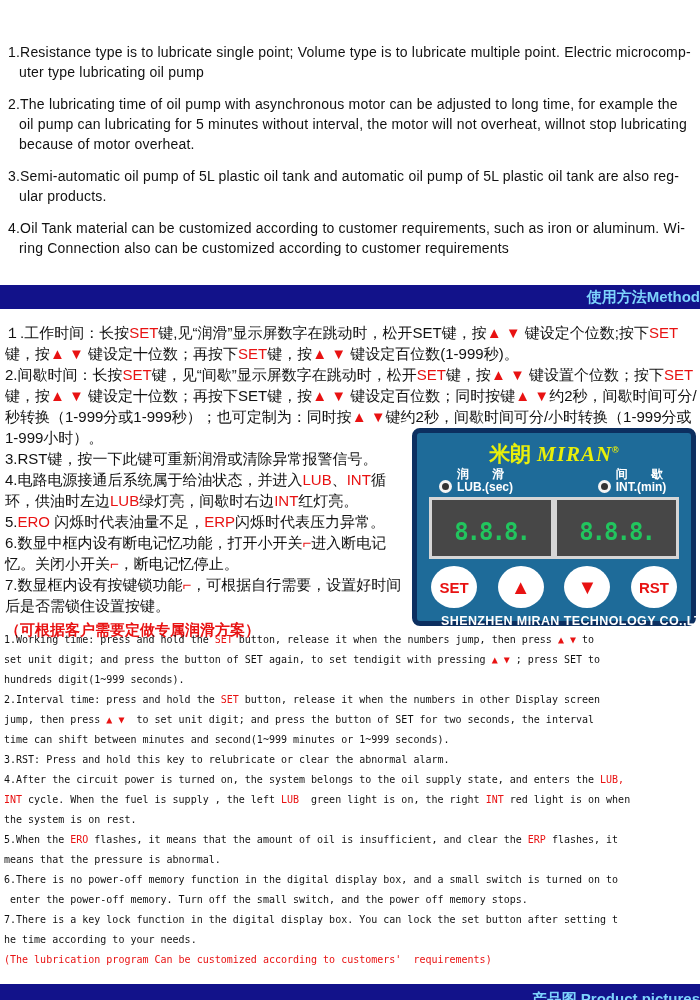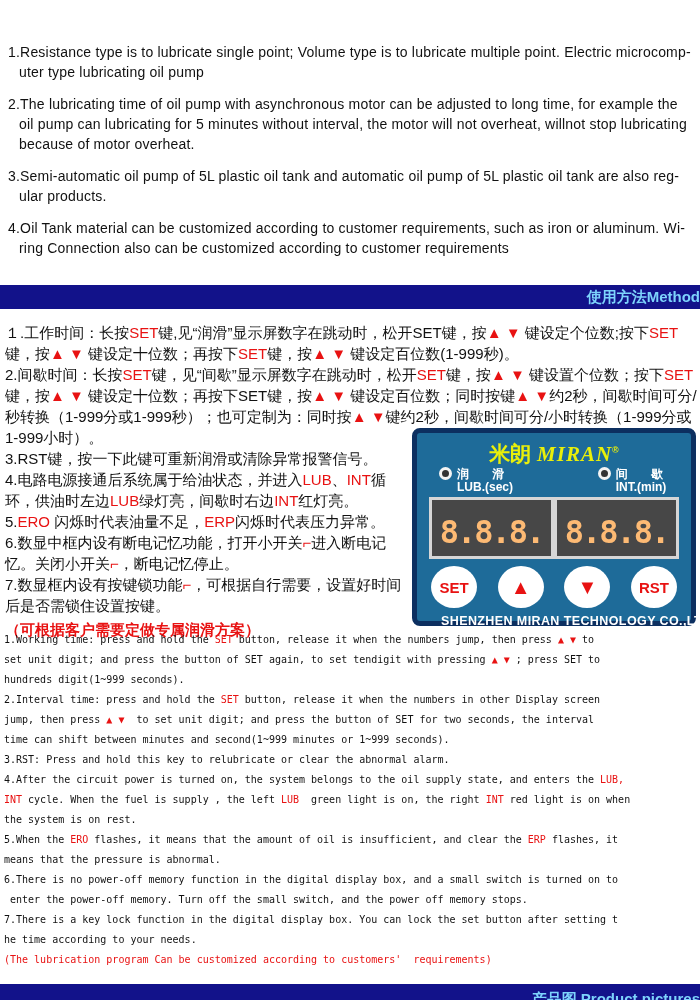--- a/index.html
+++ b/index.html
@@ -29,29 +29,29 @@
   .c-red{color:var(--red);}
   .note-cn{color:var(--red);font-weight:bold;margin-top:3px;}
 
   
   .panel{position:absolute;top:428px;left:412px;width:284px;height:198px;background:var(--panel-bg);
          border:5px solid var(--panel-border);border-radius:8px;padding:5px 8px 4px 8px;}
   .panel-title{text-align:center;color:var(--yellow);font-size:21px;font-weight:bold;line-height:24px;}
   .panel-title .brand-en{font-family:"Liberation Serif",serif;font-style:italic;letter-spacing:1px;}
   .panel-title sup{font-size:9px;}
   .ind-row{display:flex;justify-content:space-between;padding:1px 10px 0 14px;}
-  .ind{display:flex;align-items:flex-start;gap:5px;}
+  .ind{display:flex;align-items:flex-end;gap:5px;}
   .led{width:13px;height:13px;border-radius:50%;background:#333;border:3px solid #f4f4f4;flex:0 0 auto;}
   .ind-text{color:#fff;font-weight:bold;line-height:12px;}
   .ind-cn{font-size:12px;letter-spacing:10px;white-space:nowrap;}
   .ind-en{font-size:12px;letter-spacing:0;}
   .disp-row{display:flex;justify-content:space-between;padding:4px 4px 0 4px;}
   .display{width:128px;height:62px;background:#474747;border:3px solid #d6d6d6;
            display:flex;align-items:center;justify-content:center;}
-  .digits{font-family:"DejaVu Sans Mono",monospace;font-weight:bold;font-size:32px;color:#fdba74;letter-spacing:-2px;margin-top:8px;}
+  .digits{font-family:"DejaVu Sans Mono",monospace;font-weight:bold;font-size:24px;color:#22c55e;letter-spacing:-2px;margin-top:8px;}
   .btn-row{display:flex;justify-content:space-between;align-items:center;padding:7px 6px 0 6px;}
   .pbtn{width:46px;height:42px;border-radius:50%;background:#fff;display:flex;align-items:center;justify-content:center;
         color:var(--red);font-weight:bold;font-size:15px;}
   .pbtn.tri{font-size:20px;}
   .panel-footer{margin-top:6px;text-align:center;color:#fff;font-weight:bold;font-size:12.5px;letter-spacing:.4px;white-space:nowrap;margin-left:16px;}
 
   .method-en{position:absolute;top:630px;left:4px;width:694px;
              font-family:"DejaVu Sans Mono",monospace;font-size:10px;line-height:20px;}
   .method-en .item{white-space:pre-wrap;}
   .note-en{color:var(--red);white-space:pre-wrap;}

